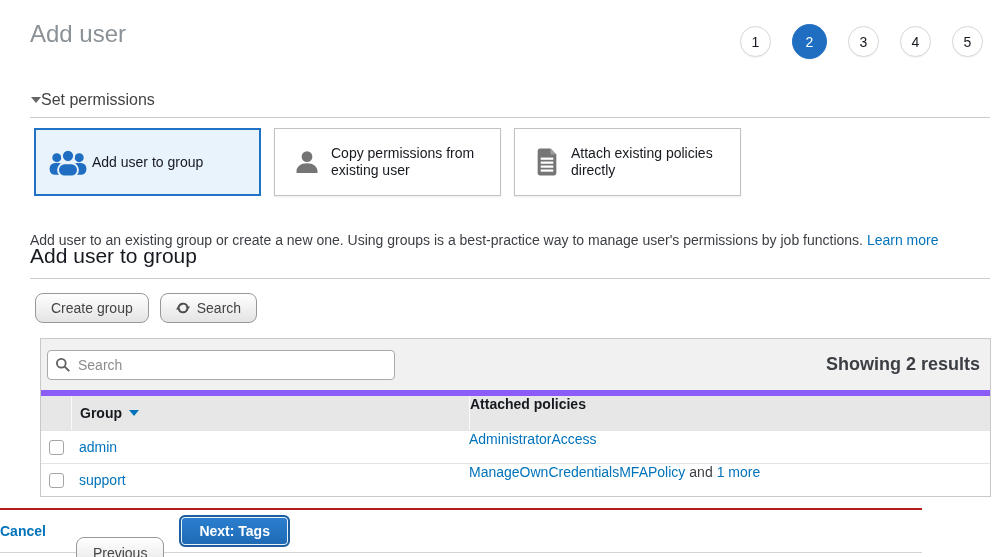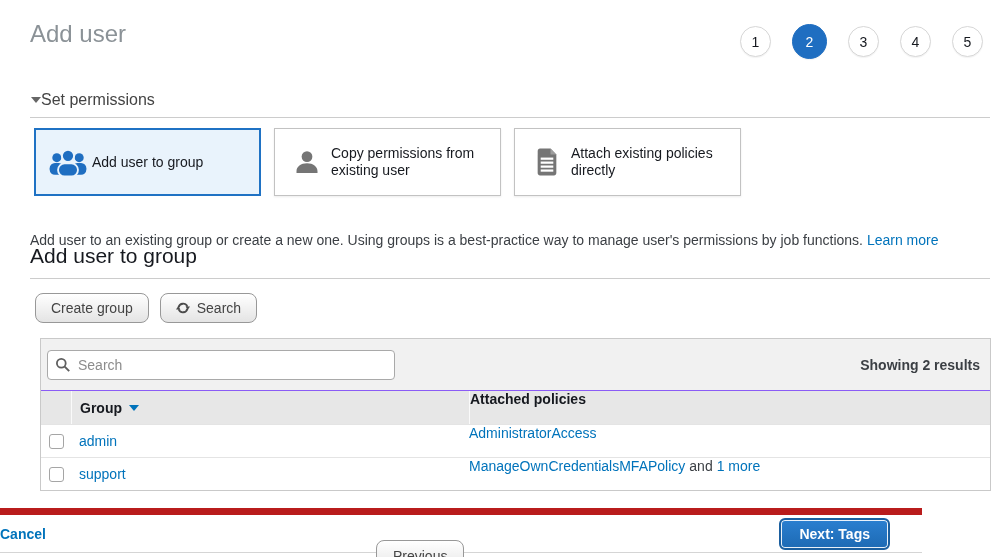--- a/index.html
+++ b/index.html
@@ -105,25 +105,25 @@
   .search-wrap { position: relative; text-decoration: underline; }
   .search-input {
     width: 348px; height: 30px;
     border: 1px solid #a9a9a9; border-radius: 4px;
     padding: 0 8px 0 30px;
     font-family: "Liberation Sans", sans-serif; font-size: 14px; color: #444;
     background: #fff; outline: none;
   }
   .search-input::placeholder { color: #8c8c8c; }
   .search-icon { position: absolute; left: 8px; top: 7px; }
-  .results-text { font-size: 14px; font-weight: bold; color: #3b3f44; }
+  .results-text { font-size: 18px; font-weight: bold; color: #3b3f44; }
 
   .thead {
-    display: flex; height: 34px; align-items: center;
-    background: #e7e7e7; border-top: 1px solid #8b5cf6;
+    display: flex; height: 40px; align-items: center;
+    background: #e7e7e7; border-top: 6px solid #8b5cf6;
     font-size: 14px; font-weight: bold; color: #16191f;
   }
   .col-check { flex: 0 0 30px; display: flex; justify-content: center; align-items: center; align-self: stretch; }
   .col-group { flex: 0 0 398px; padding-left: 8px; display: flex; align-items: center; gap: 7px; align-self: stretch; }
   .col-policies { flex: 1 1 auto; display: flex; align-items: flex-start; align-self: stretch; }
   .thead .col-group, .thead .col-policies { border-left: 1px solid #fafafa; }
   .sort-caret {
     width: 0; height: 0;
     border-left: 5px solid transparent; border-right: 5px solid transparent;
     border-top: 6px solid #0073bb;
@@ -137,22 +137,22 @@
   .trow:first-of-type { border-top: none; }
   .checkbox {
     width: 15px; height: 15px; border: 1px solid #a5a5a5; border-radius: 3px;
     background: #fff; cursor: pointer;
   }
   .and-text { color: #3b3f44; margin: 0 4px; }
 
   
   .footer {
     position: absolute; left: 0; top: 508px; width: 922px; height: 45px;
-    background: #fff; border-top: 7px solid #b91c1c; border-bottom: 1px solid #d5d5d5;
-    display: flex; align-items: center; justify-content: space-between;
+    background: #fff; border-top: 2px solid #b91c1c; border-bottom: 1px solid #d5d5d5;
+    display: flex; align-items: center; justify-content: flex-start;
     padding-right: 32px;
   }
   .cancel-link { font-size: 14px; font-weight: bold; margin-right: 30px; }
   .btn-previous { margin-right: 15px; padding: 7px 16px; margin-top: 44px; }
   .btn-next {
     font-family: Liberation Sans, sans-serif;
     font-size: 14px; font-weight: bold; color: #fff;
     padding: 6px 18px; border: 2px solid #1b5f9f; border-radius: 6px;
     background: linear-gradient(#2b7fd0, #1d6ab4);
     box-shadow: inset 0 0 0 1px rgba(255,255,255,0.9);

